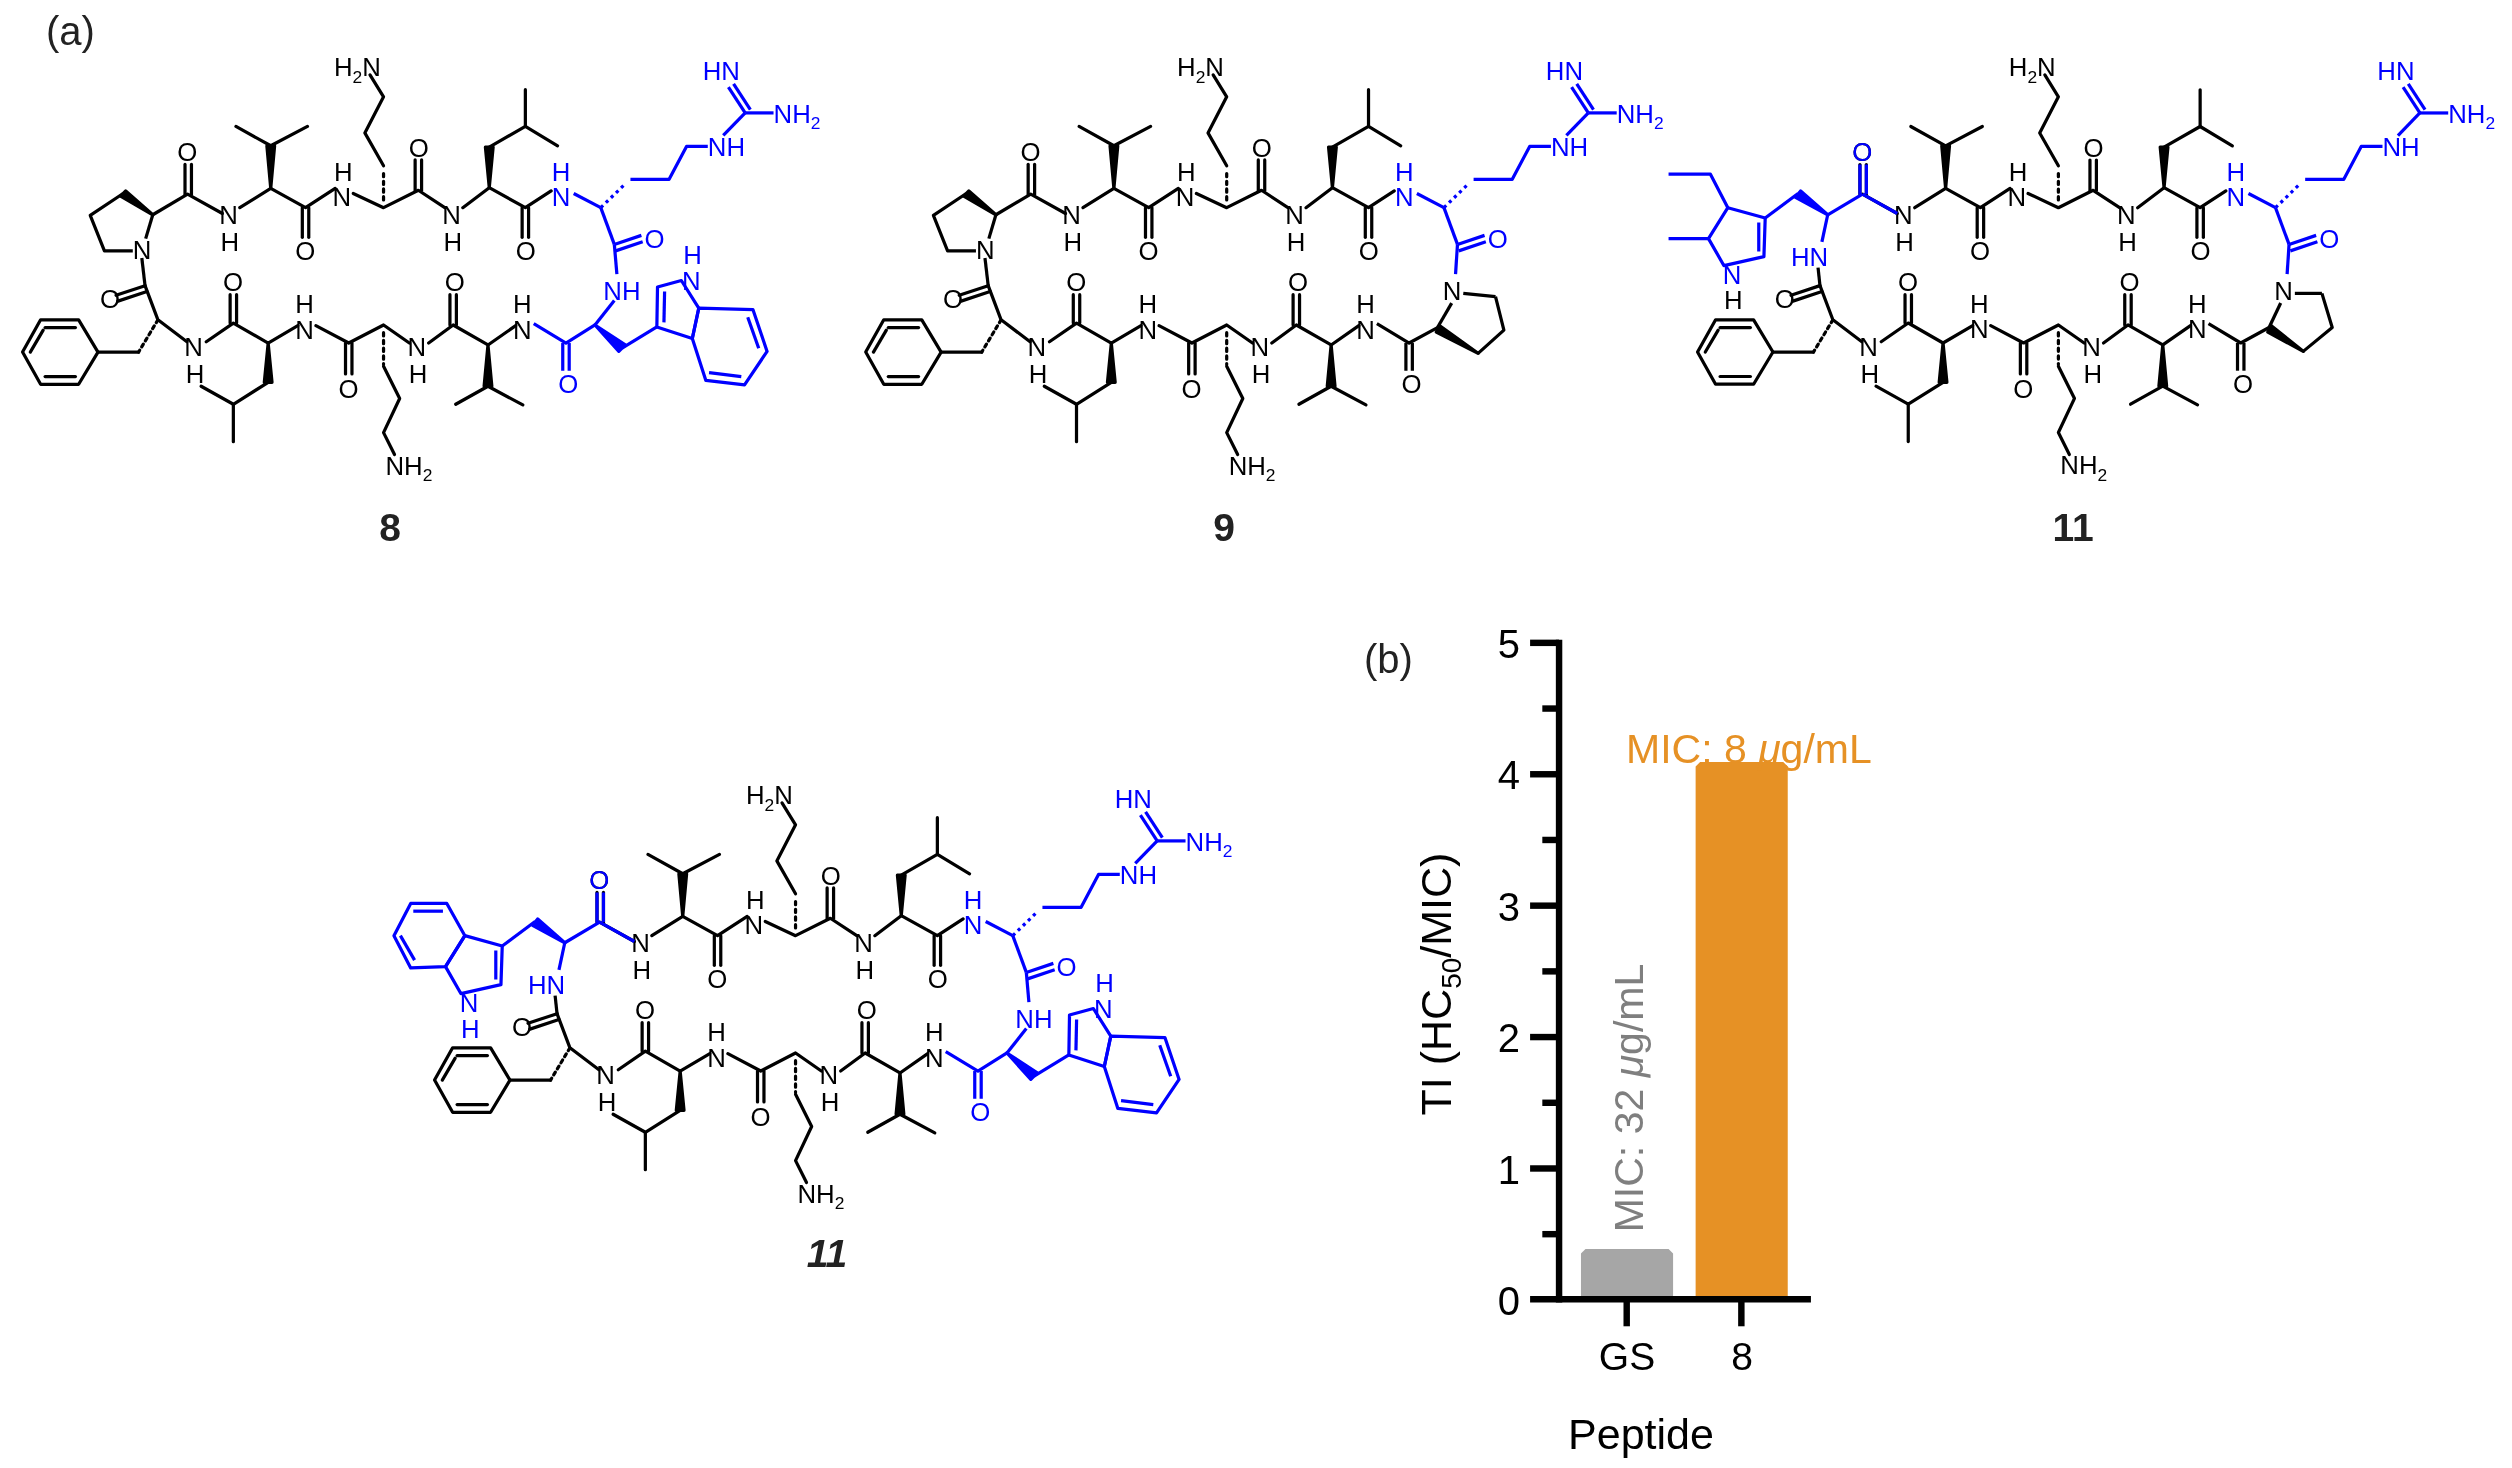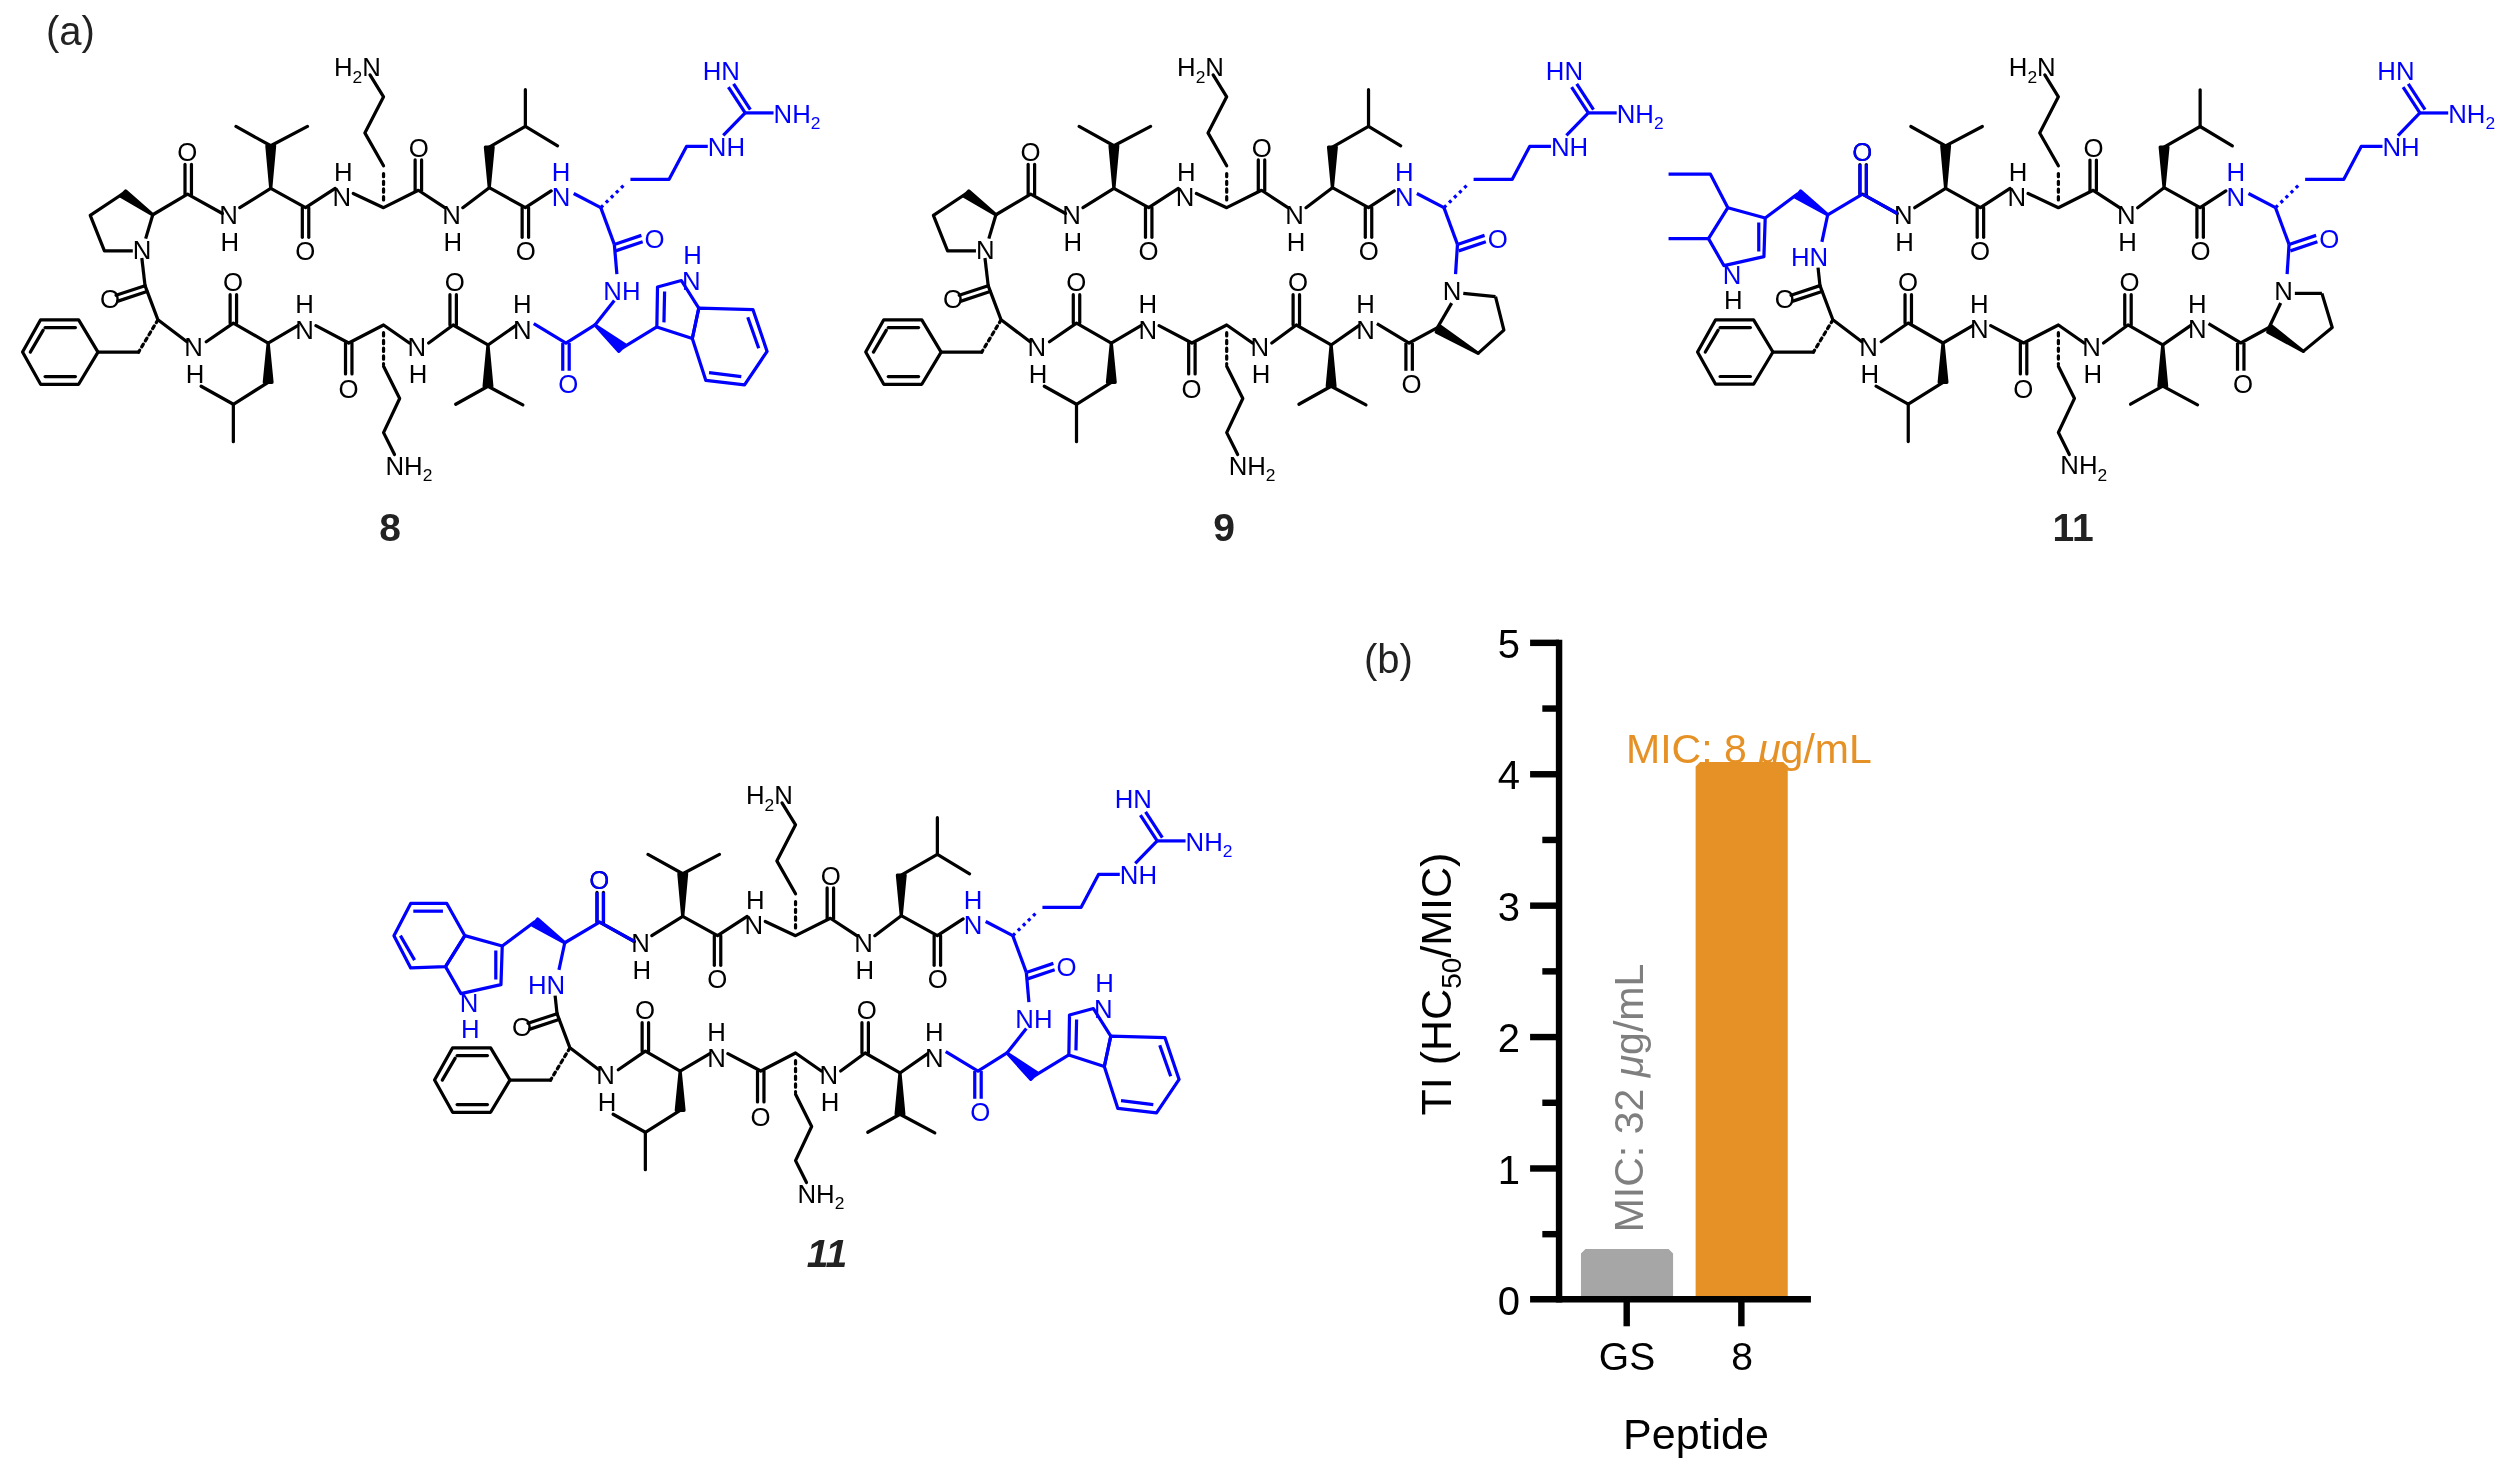--- a/index.html
+++ b/index.html
@@ -358,21 +358,21 @@
   <div class="ytick-label" style="left:1481px;top:1279px;">0</div>
   <div class="ytick-label" style="left:1481px;top:1148px;">1</div>
   <div class="ytick-label" style="left:1481px;top:1016px;">2</div>
   <div class="ytick-label" style="left:1481px;top:885px;">3</div>
   <div class="ytick-label" style="left:1481px;top:753px;">4</div>
   <div class="ytick-label" style="left:1481px;top:622px;">5</div>
 
   <div class="xtick-label" style="left:1627px;top:1335px;">GS</div>
   <div class="xtick-label" style="left:1742px;top:1335px;">8</div>
 
-  <div class="axis-title" style="left:1696px;top:1410px;transform:translateX(-50%);">Peptide</div>
+  <div class="axis-title" style="left:1641px;top:1410px;transform:translateX(-50%);">Peptide</div>
   <div class="axis-title" style="left:1440px;top:984px;transform:translate(-50%,-50%) rotate(-90deg);">
     <span>TI (HC</span><sub style="font-size:28px;">50</sub><span>/MIC)</span>
   </div>
 
   <div class="annot" style="left:1629px;top:1098px;color:#7F7F7F;transform:translate(-50%,-50%) rotate(-90deg);">
     <span>MIC: 32 </span><i>μ</i><span>g/mL</span>
   </div>
   <div class="annot" style="left:1626px;top:726px;color:#E69125;">
     <span>MIC: 8 </span><i>μ</i><span>g/mL</span>
   </div>

